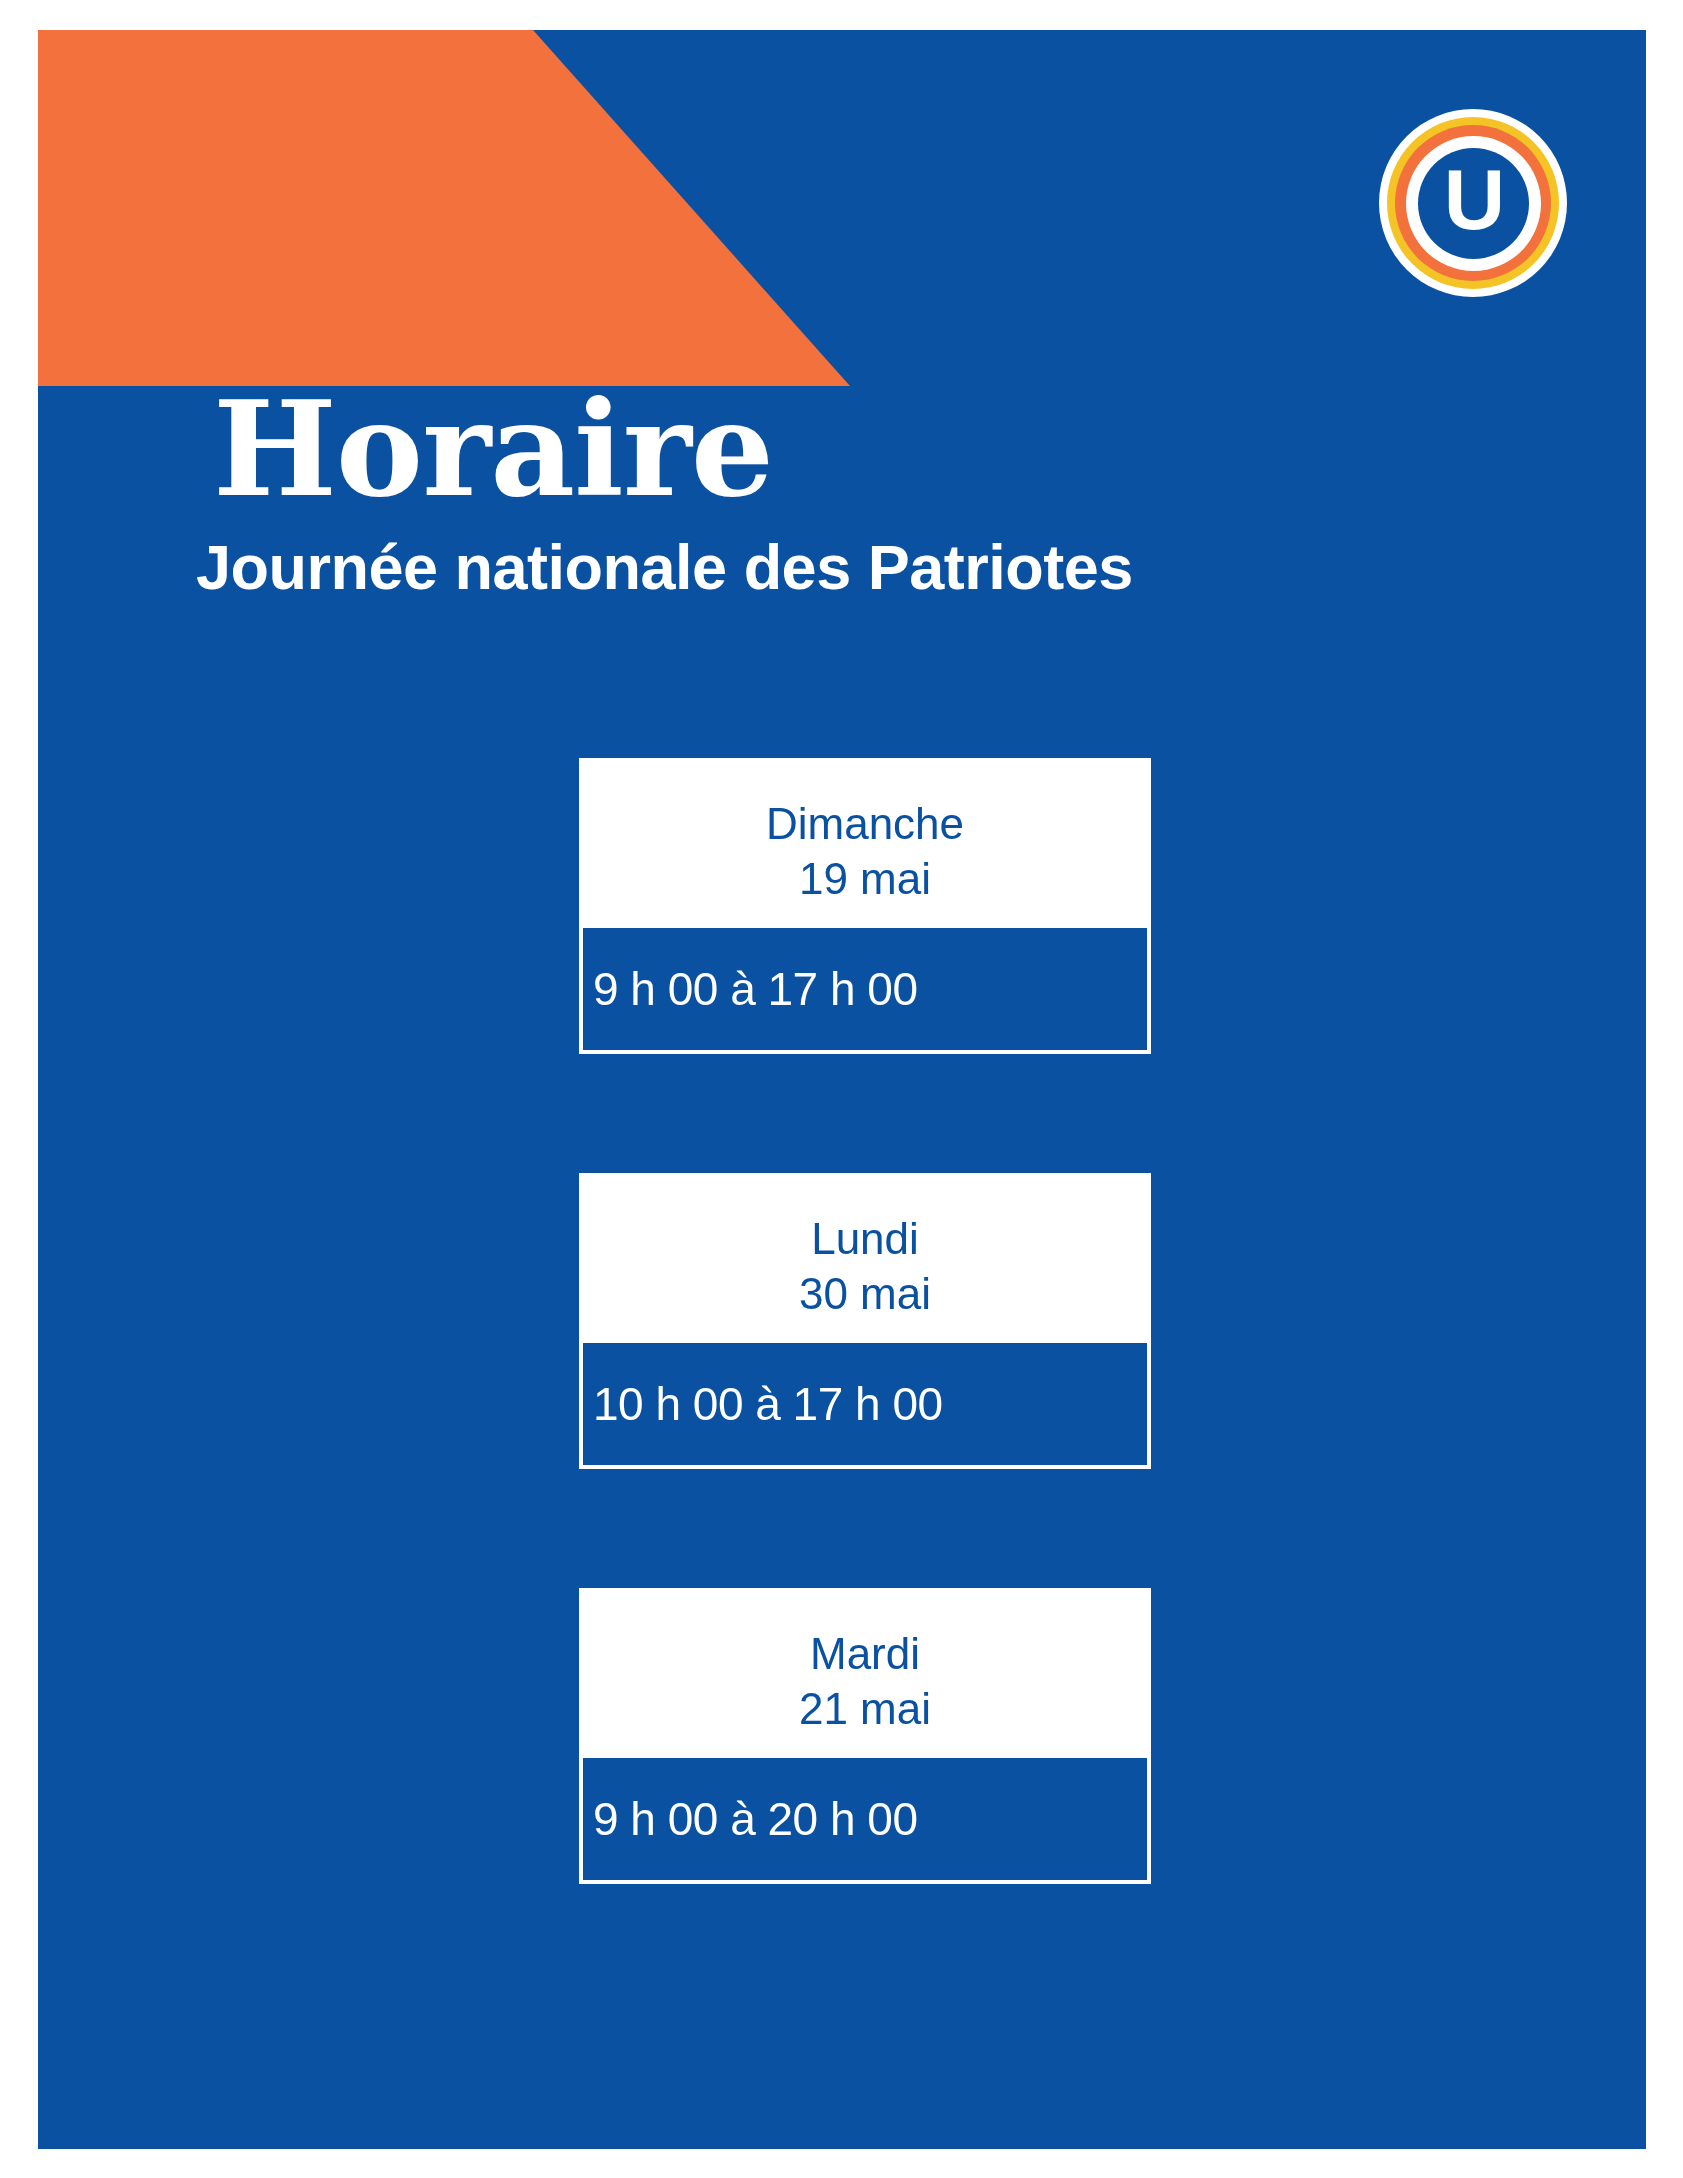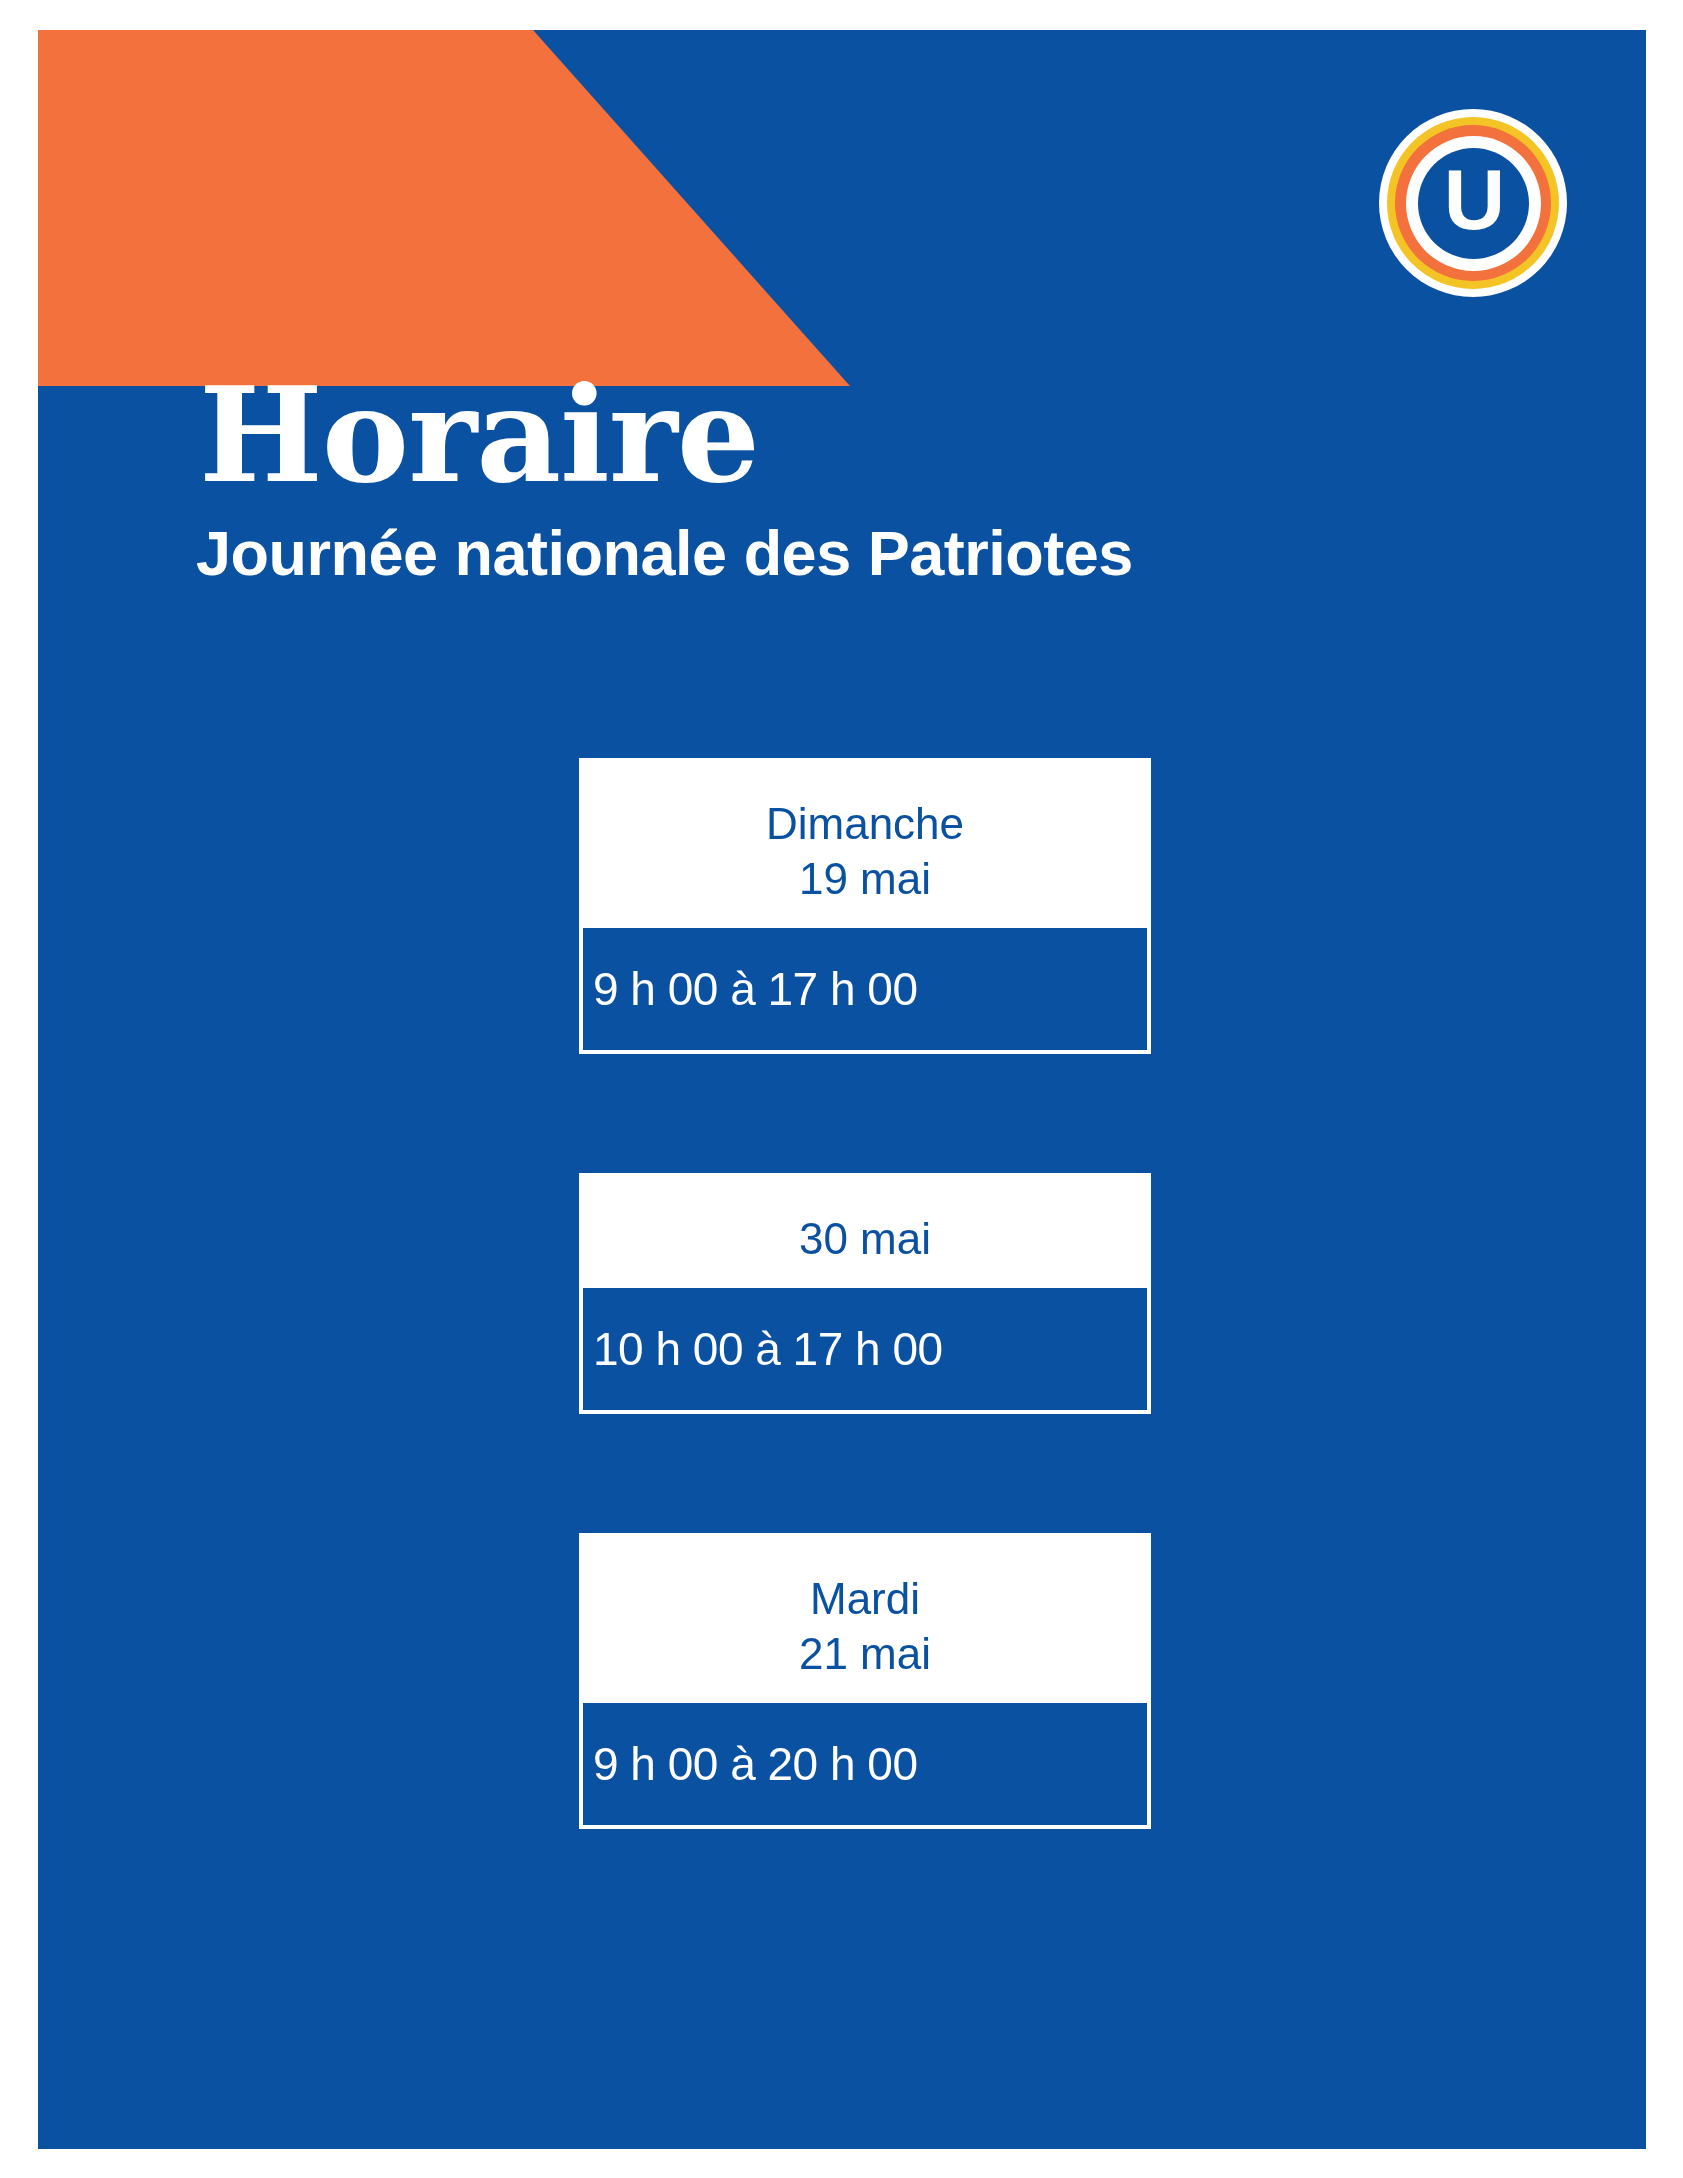--- a/index.html
+++ b/index.html
@@ -98,21 +98,21 @@
     top: 337px;
     width: 1287px;
   }
   .main-title {
     color: #ffffff;
     font-family: "DejaVu Serif", "Liberation Serif", serif;
     font-weight: bold;
     font-size: 131px;
     line-height: 1.0;
     letter-spacing: -1px;
-    margin: 3px;
+    margin: 17px;
   }
   .subtitle {
     color: #ffffff;
     font-family: "Liberation Sans", sans-serif;
     font-weight: bold;
     font-size: 63px;
     line-height: 1.1;
     margin: 18px 0 7px 0;
     letter-spacing: -0.5px;
   }
@@ -182,20 +182,21 @@
     <div class="card">
       <div class="card-day">
         <span class="day-name">Dimanche</span>
         <span class="day-date">19 mai</span>
       </div>
       <div class="card-hours">9 h 00 à 17 h 00</div>
     </div>
 
     <div class="card">
       <div class="card-day">
+        <span class="day-name">Lundi</span>
         <span class="day-date">30 mai</span>
       </div>
       <div class="card-hours">10 h 00 à 17 h 00</div>
     </div>
 
     <div class="card">
       <div class="card-day">
         <span class="day-name">Mardi</span>
         <span class="day-date">21 mai</span>
       </div>

